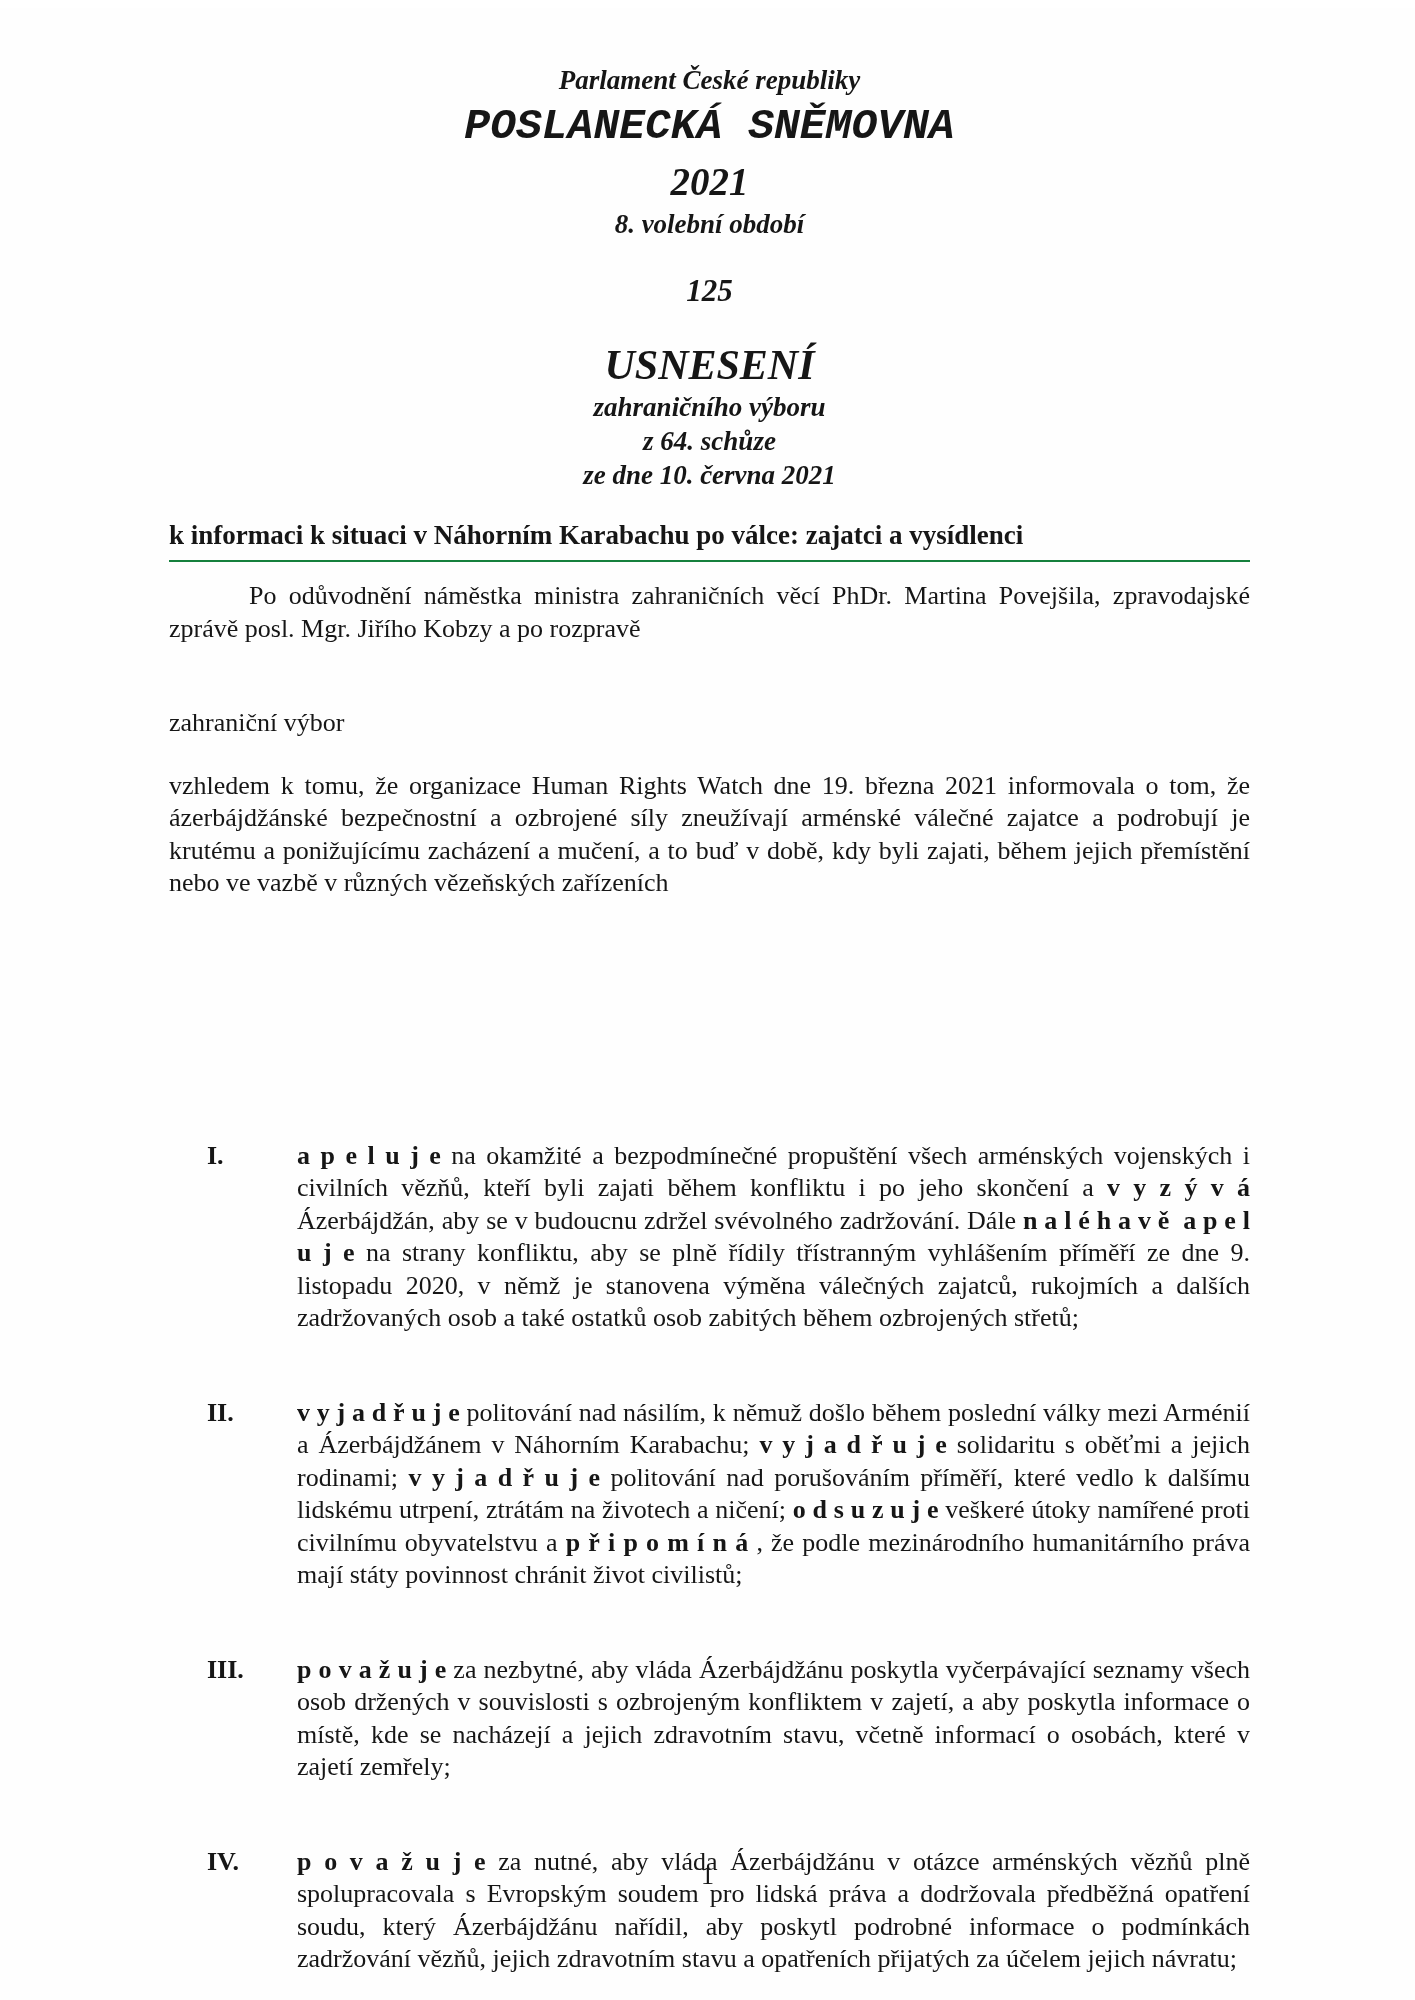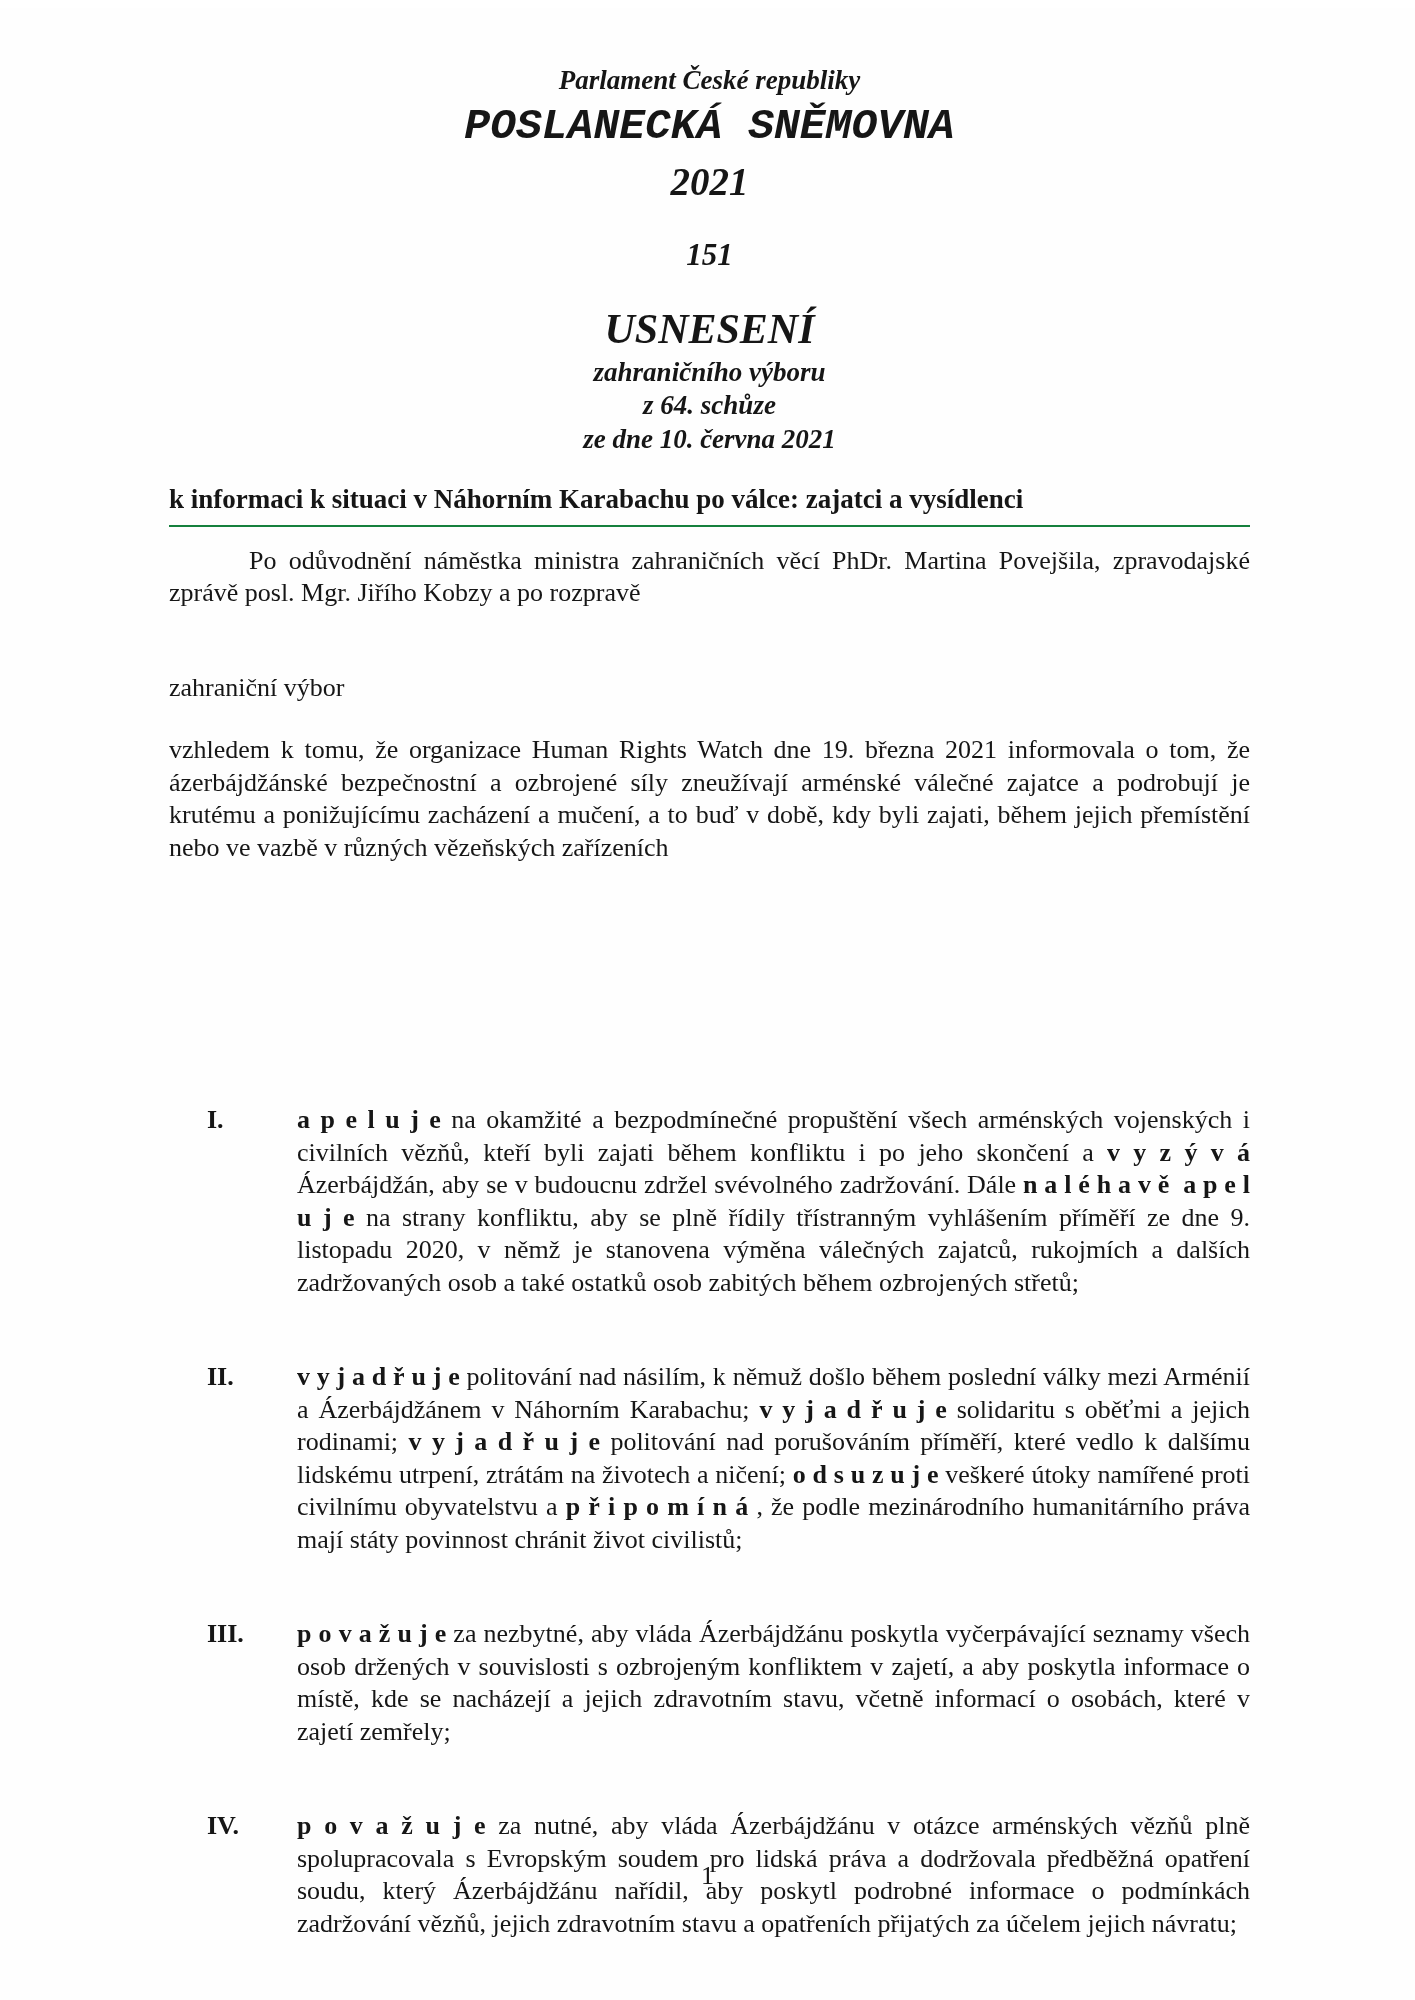--- a/index.html
+++ b/index.html
@@ -58,21 +58,22 @@
 </style>
 </head>
 <body>
 
 <div class="page">
 
   <header class="doc-header">
     <div class="h-org">Parlament České republiky</div>
     <div class="h-chamber">POSLANECKÁ SNĚMOVNA</div>
     <div class="h-year">2021</div>
-    <div class="h-number">151</div>
+    <div class="h-term">8. volební období</div>
+    <div class="h-number">125</div>
     <div class="h-doctype">USNESENÍ</div>
     <div class="h-sub">zahraničního výboru</div>
     <div class="h-sub">z 64. schůze</div>
     <div class="h-sub">ze dne 10. června 2021</div>
   </header>
 
   <div class="subject">k informaci k situaci v Náhorním Karabachu po válce: zajatci a vysídlenci</div>
 
   <p class="intro">Po odůvodnění náměstka ministra zahraničních věcí PhDr. Martina Povejšila, zpravodajské zprávě posl. Mgr. Jiřího Kobzy a po rozpravě</p>
   <p class="actor">zahraniční výbor</p>

